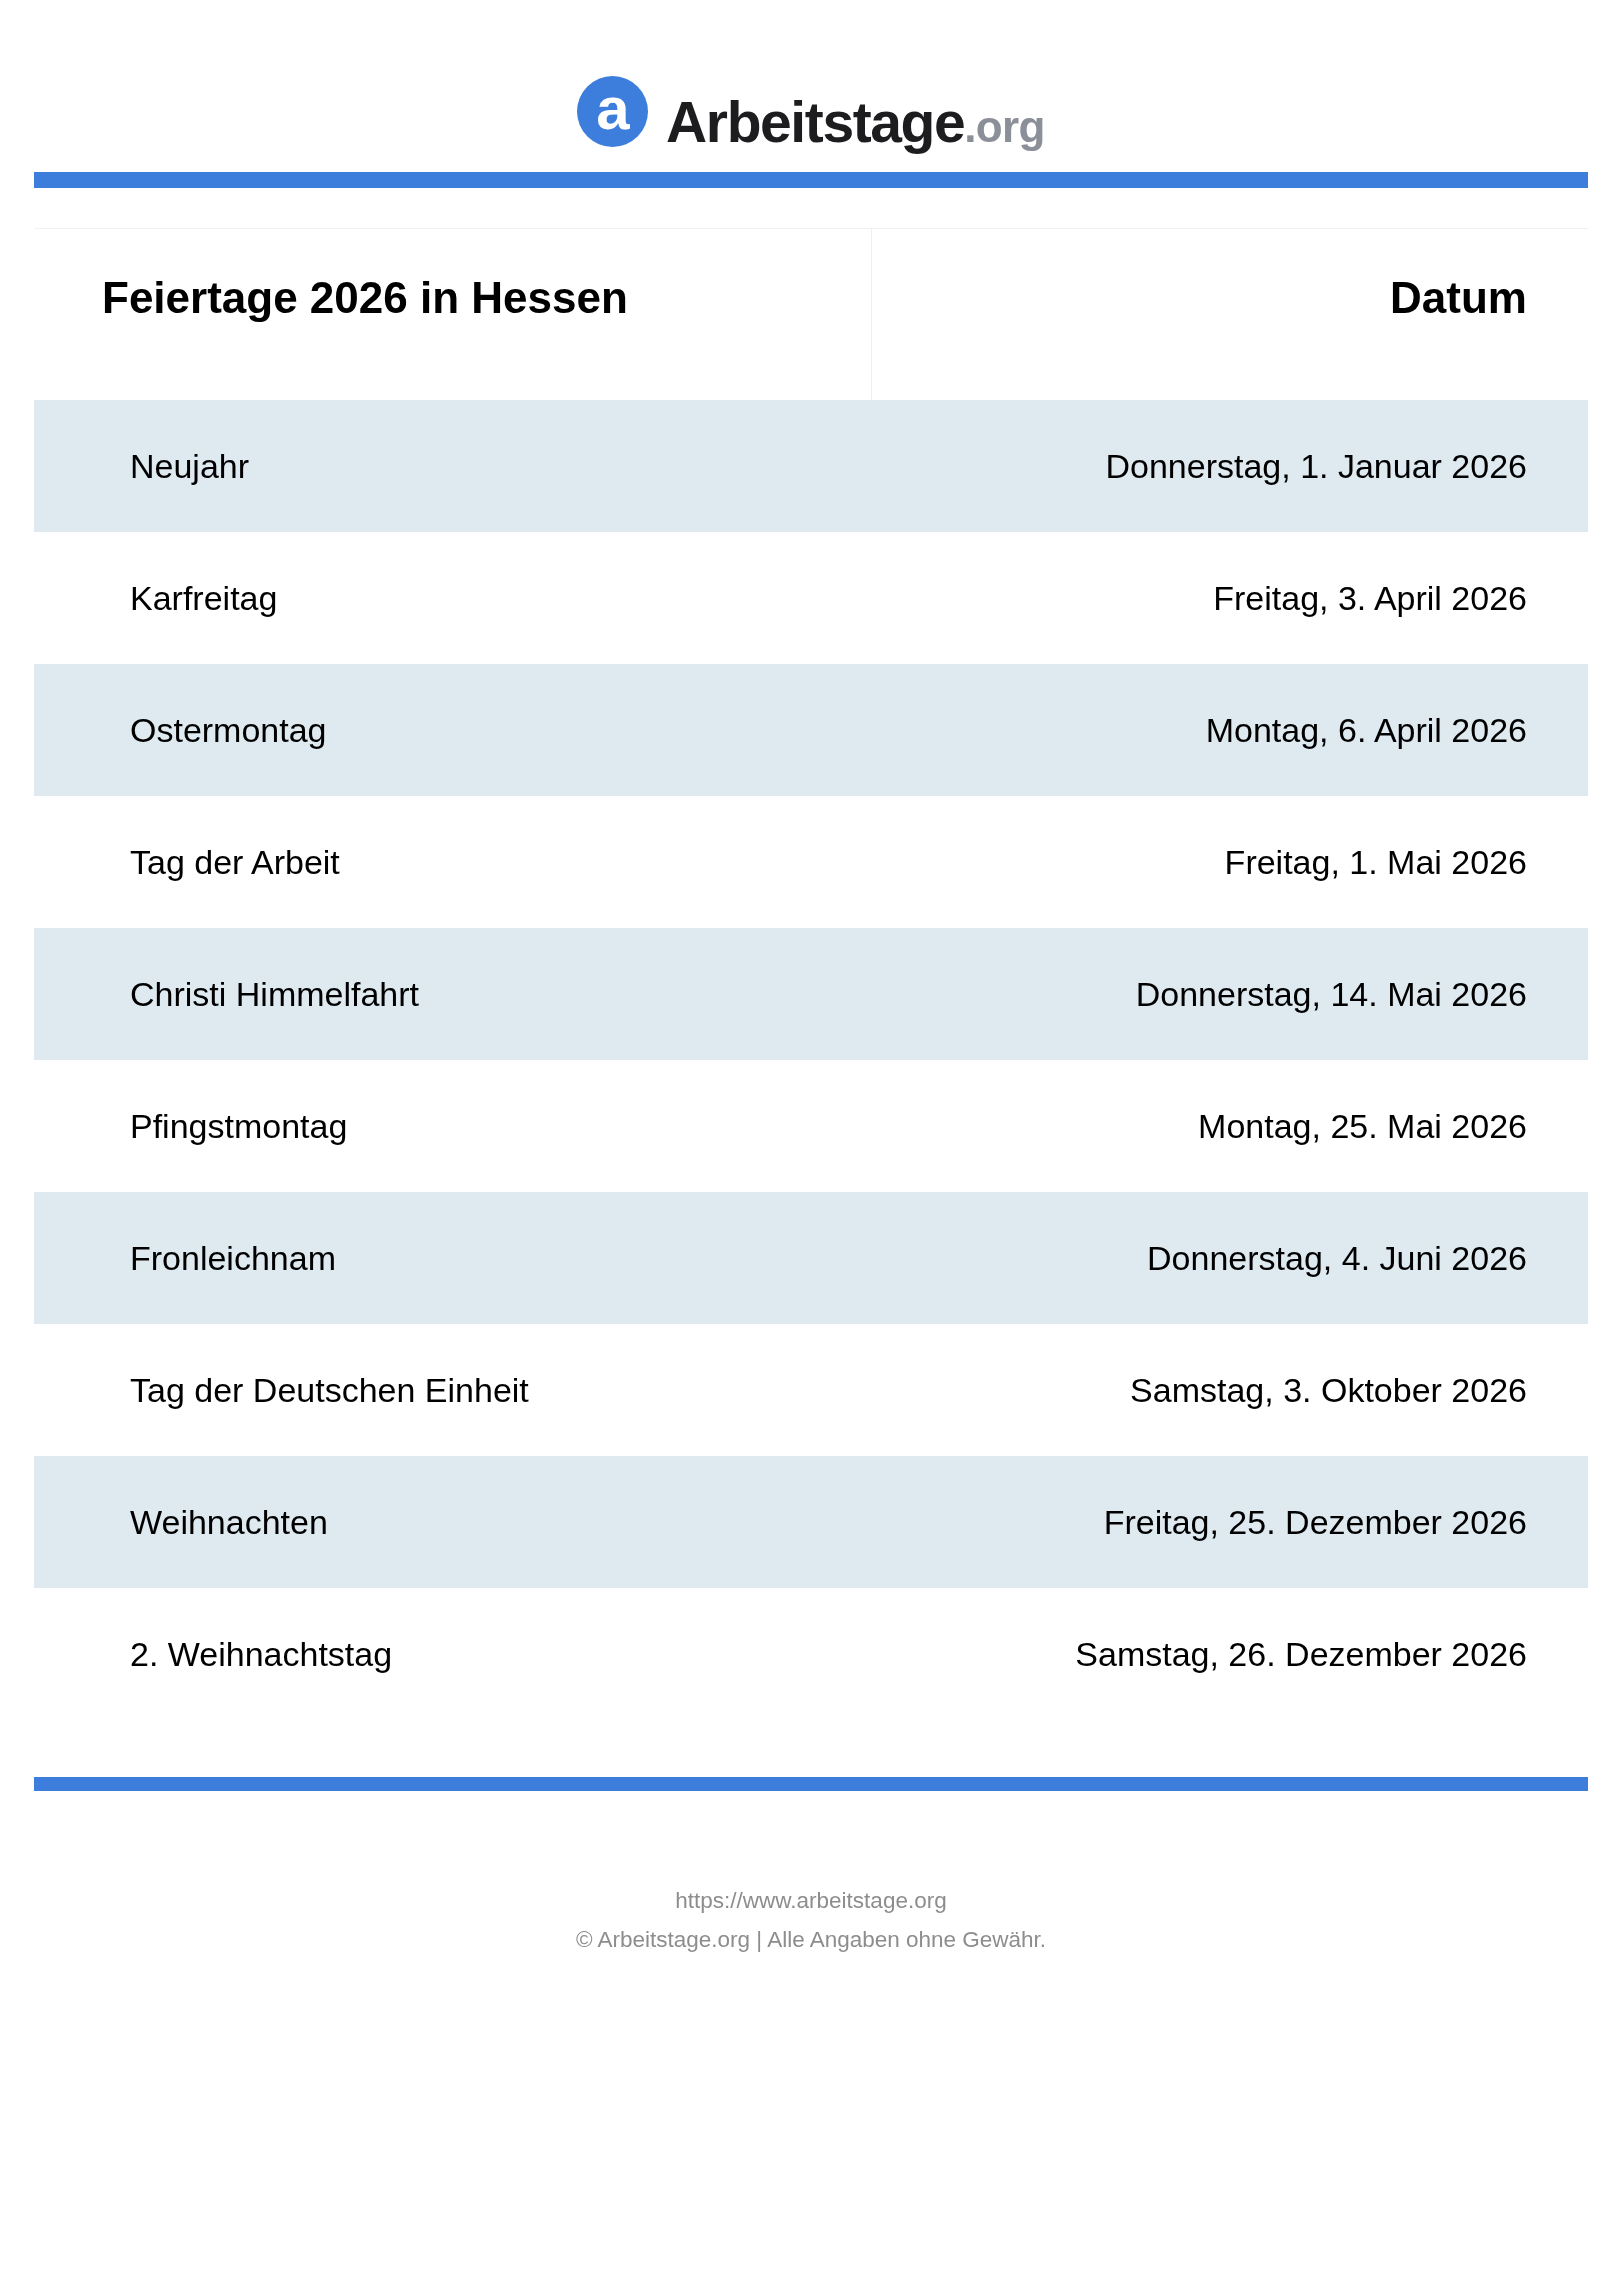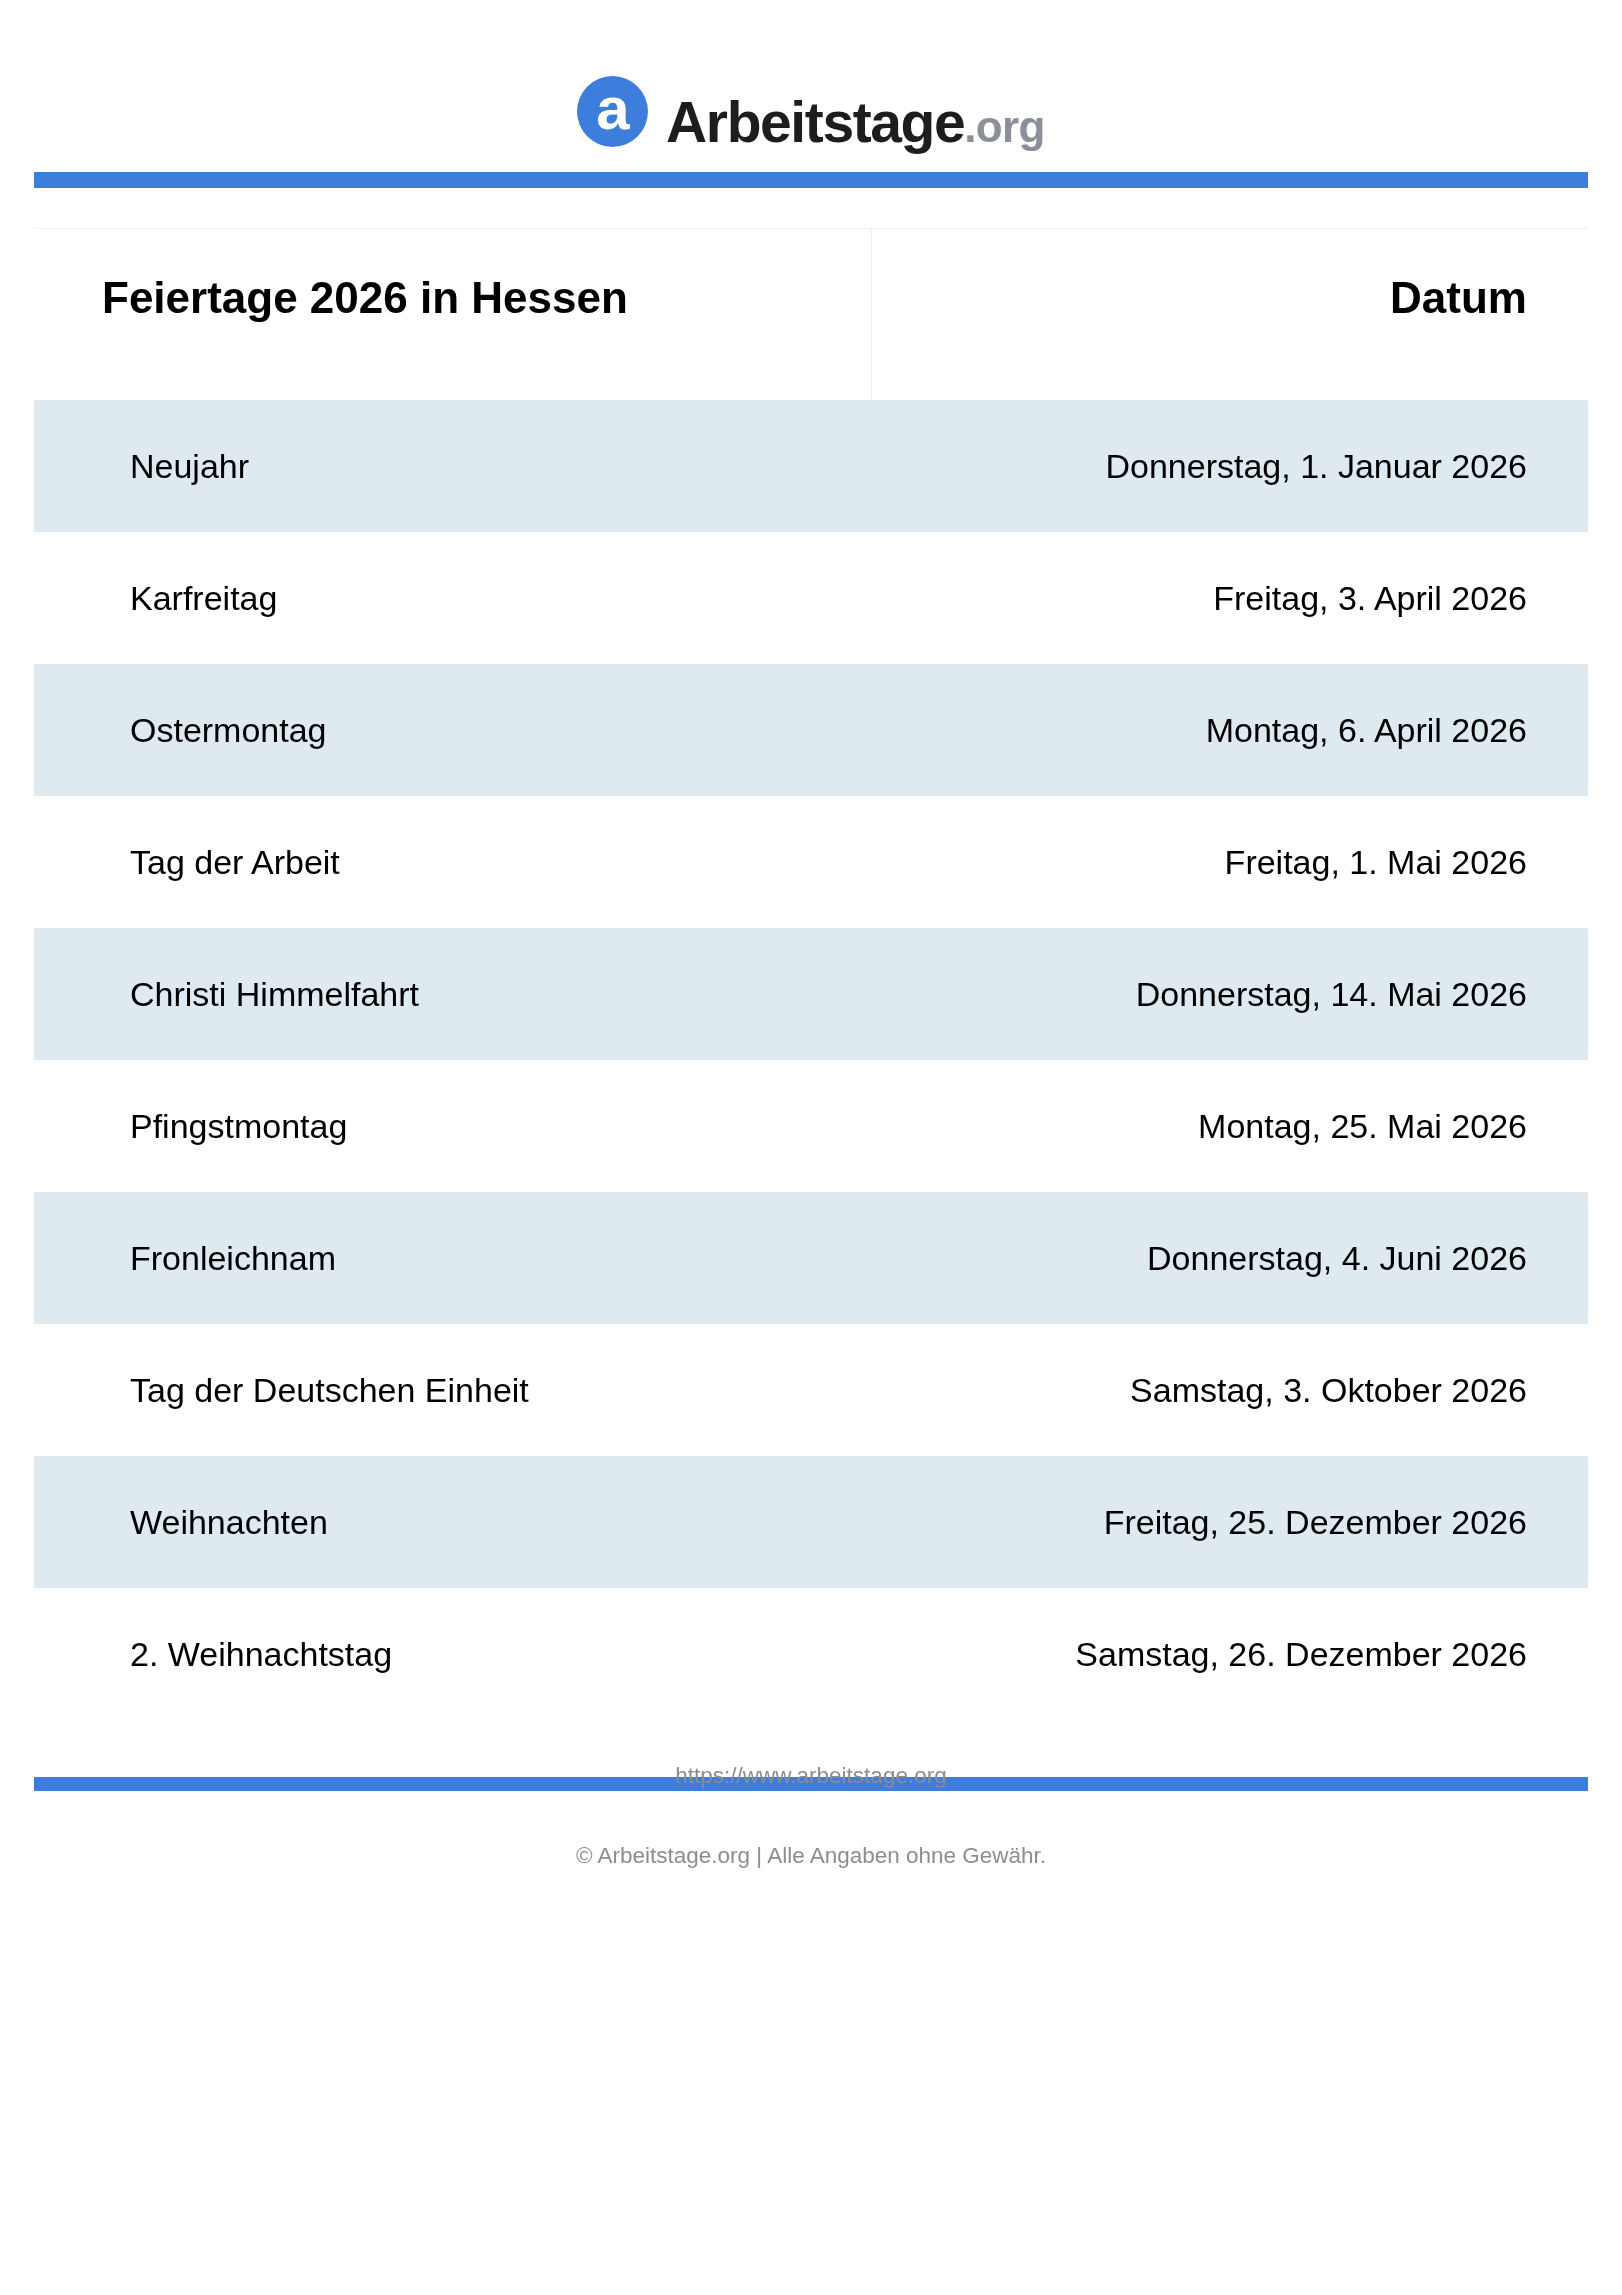--- a/index.html
+++ b/index.html
@@ -64,22 +64,22 @@
   }
   .row:nth-child(odd){background:var(--band)}
   .cell-holiday{flex:1;padding-left:96px}
   .cell-date{text-align:right;padding-right:61px;white-space:nowrap}
 
   
   .footer-line{
     position:absolute;left:0;width:100%;text-align:center;
     color:var(--gray);font-size:22.5px;line-height:27px;
   }
-  .footer-line.copyright{top:1842px}
-  .footer-line.url{top:1762px}
+  .footer-line.copyright{top:1926px}
+  .footer-line.url{top:1887px}
 </style>
 </head>
 <body>
 
 <div class="logo">
   <div class="logo-circle">
     <span class="logo-a">a</span>
   </div>
   <div class="logo-text">
     <span class="logo-brand">Arbeitstage</span>

